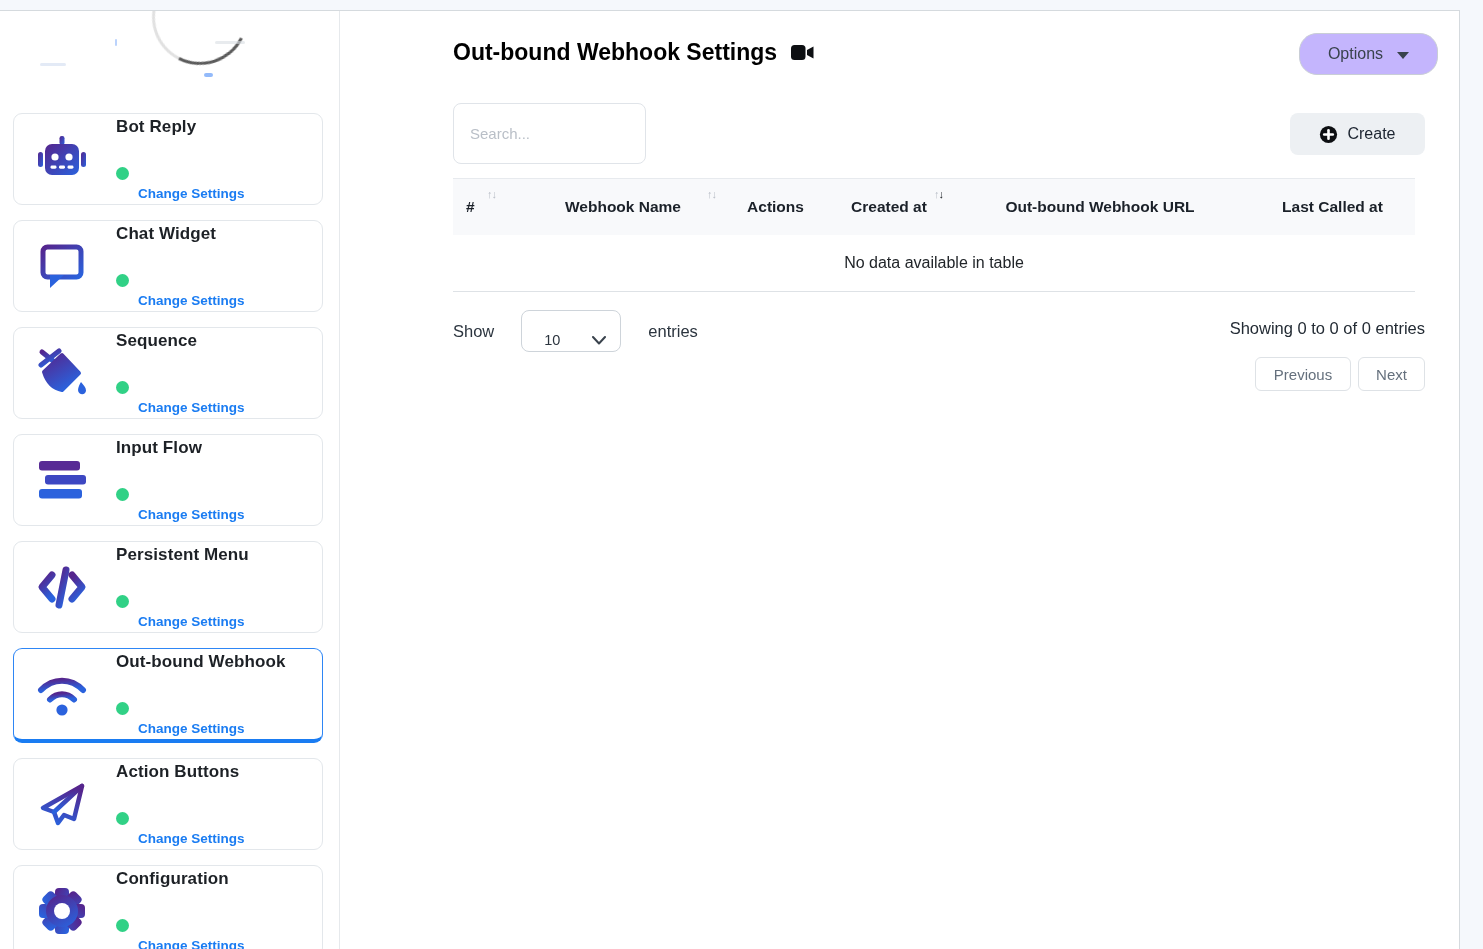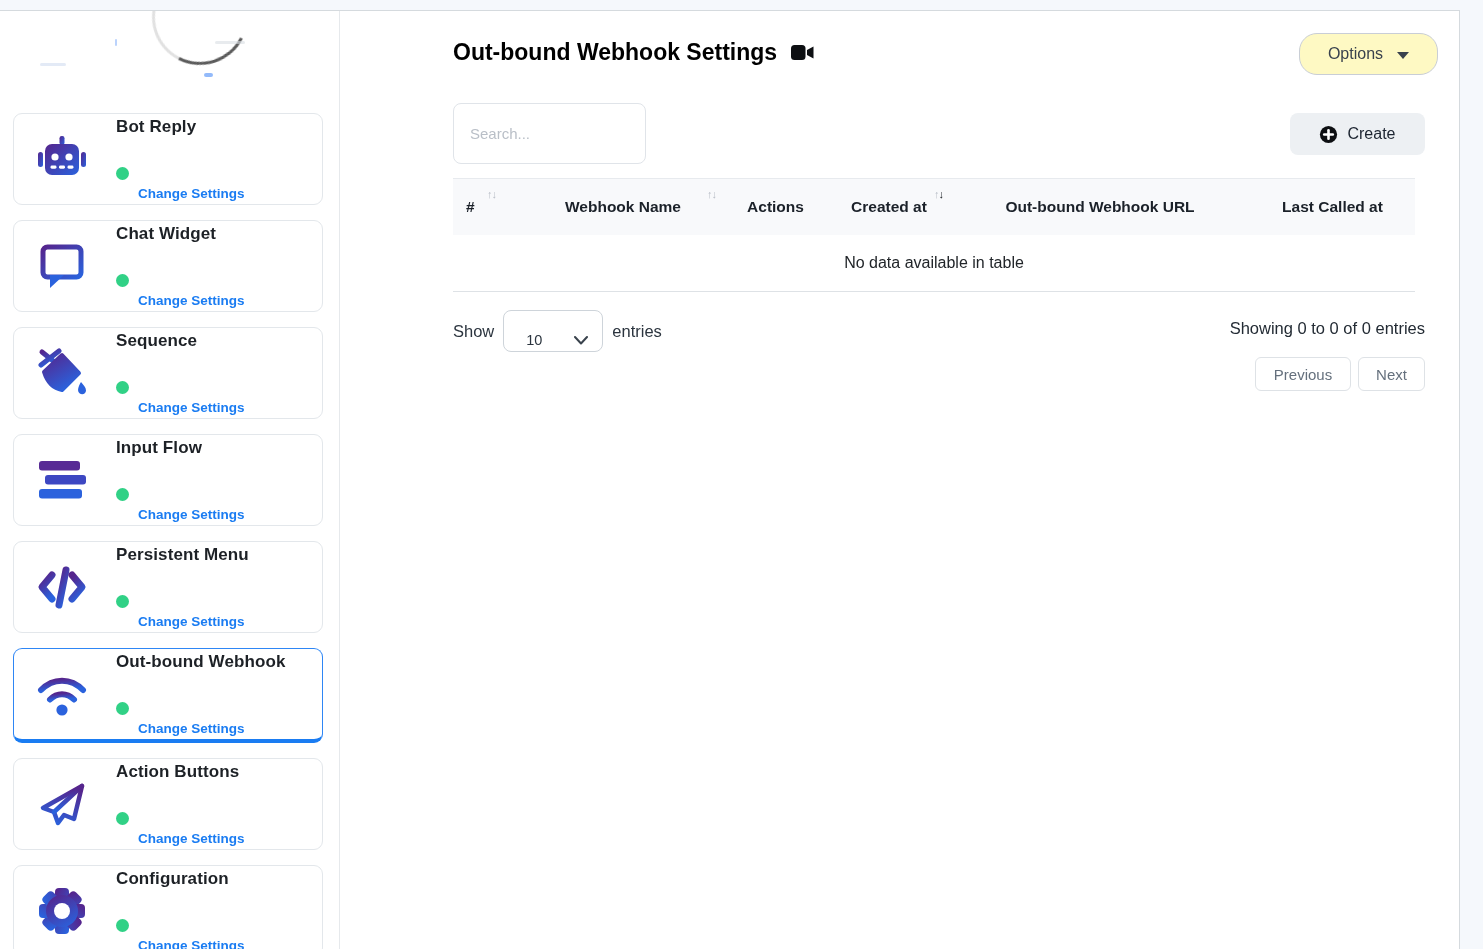--- a/index.html
+++ b/index.html
@@ -54,21 +54,21 @@
   .side-title { font-size:17px; font-weight:600; color:#1d2126; letter-spacing:.1px; }
   .side-sub { display:flex; align-items:center; gap:9px; margin-top:9px; }
   .dot { width:13px; height:13px; border-radius:50%; background:#31d186; flex:0 0 13px; }
   .cs { font-size:13.5px; font-weight:700; color:#1a7cf2; text-decoration:none;margin-top:40px; }
   
   .main { position:absolute; left:431px; top:0; width:1029px; height:939px; }
   .page-title-row { position:absolute; left:22px; top:28px; display:flex; align-items:center; gap:14px; }
   .page-title { font-size:23px; font-weight:700; color:#000000; }
   .options-btn {
     position:absolute; right:22px; top:22px; width:139px; height:42px;
-    background:#fef9c3; border:1px solid #c9ced6; border-radius:18px;
+    background:#c4b5fd; border:1px solid #c9ced6; border-radius:18px;
     font-size:16px; color:#39424d; display:flex; align-items:center; justify-content:center; gap:14px;
     cursor:pointer;
   }
   .caret-down { width:0; height:0; border-left:6px solid transparent; border-right:6px solid transparent; border-top:7px solid #39424d; margin-top:2px;}
   .search-input {
     position:absolute; left:22px; top:92px; width:193px; height:61px;
     border:1px solid #e0e4e9; border-radius:8px; padding:12px 16px;
     font-size:15px; color:#39424d; outline:none;
     font-family:"Liberation Sans", sans-serif;
   }
@@ -90,21 +90,21 @@
   .c1{width:70px;} .c2{width:200px;} .c3{width:105px;} .c4{width:122px;} .c5{width:165px;} .c6{width:300px;}
   .sort { position:absolute; right:8px; top:9px; font-size:11px; letter-spacing:-2px; color:#b8bec6; }
   .sort .dn { margin-left:1px; }
   .sort .on { color:#15191e; font-weight:700; }
   .c1 .sort { right:auto; left:34px; }
   .dt-empty {
     height:57px; display:flex; align-items:center; justify-content:center;
     font-size:16px; color:#212529; border-bottom:1px solid #dee2e6;
   }
   
-  .show-row { position:absolute; left:22px; top:299px; display:flex; align-items:center; gap:9px; height:42px; }
+  .show-row { position:absolute; left:22px; top:299px; display:flex; align-items:center; gap:27px; height:42px; }
   .show-label, .entries-label { font-size:16.5px; color:#2c353f; }
   .page-size {
     width:100px; height:42px; border:1px solid #ced4da; border-radius:8px;
     display:flex; align-items:center; justify-content:space-between;
     padding:18px 14px 0 22px; font-size:14.5px; color:#2c353f; cursor:pointer; background:#fff;
   }
   .summary { position:absolute; right:35px; top:308px; font-size:16.5px; color:#232b34; }
   .pager { position:absolute; right:35px; top:346px; display:flex; gap:7px; }
   .page-btn {
     height:34px; background:#fff; border:1px solid #dee2e6; border-radius:6px;

